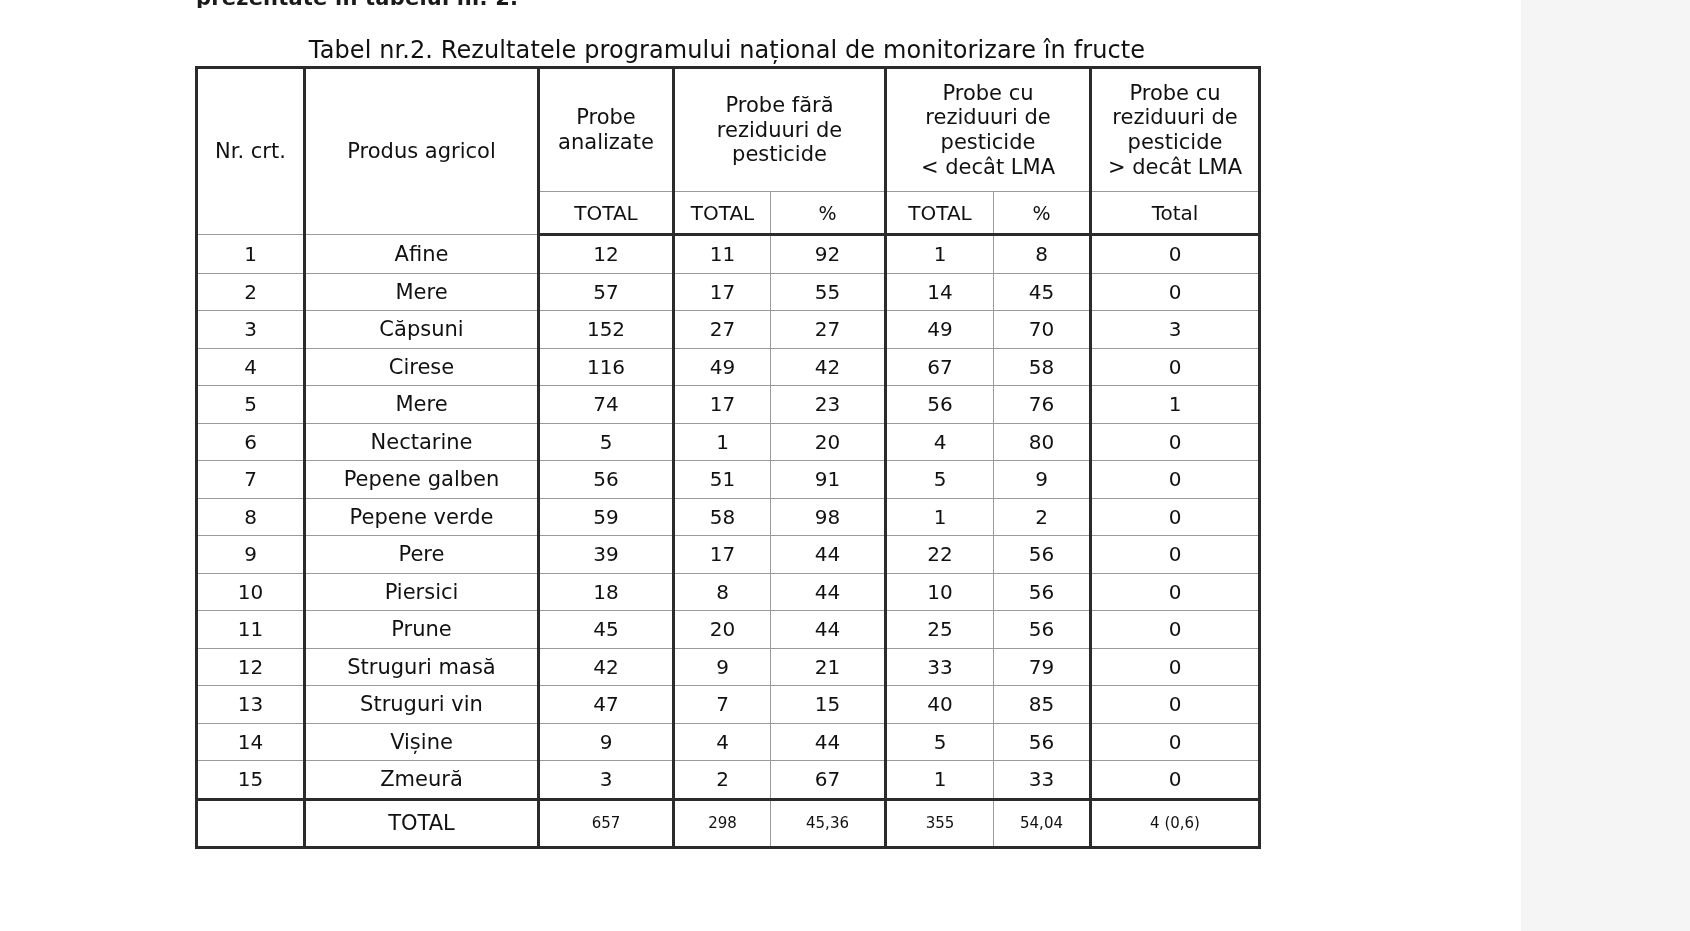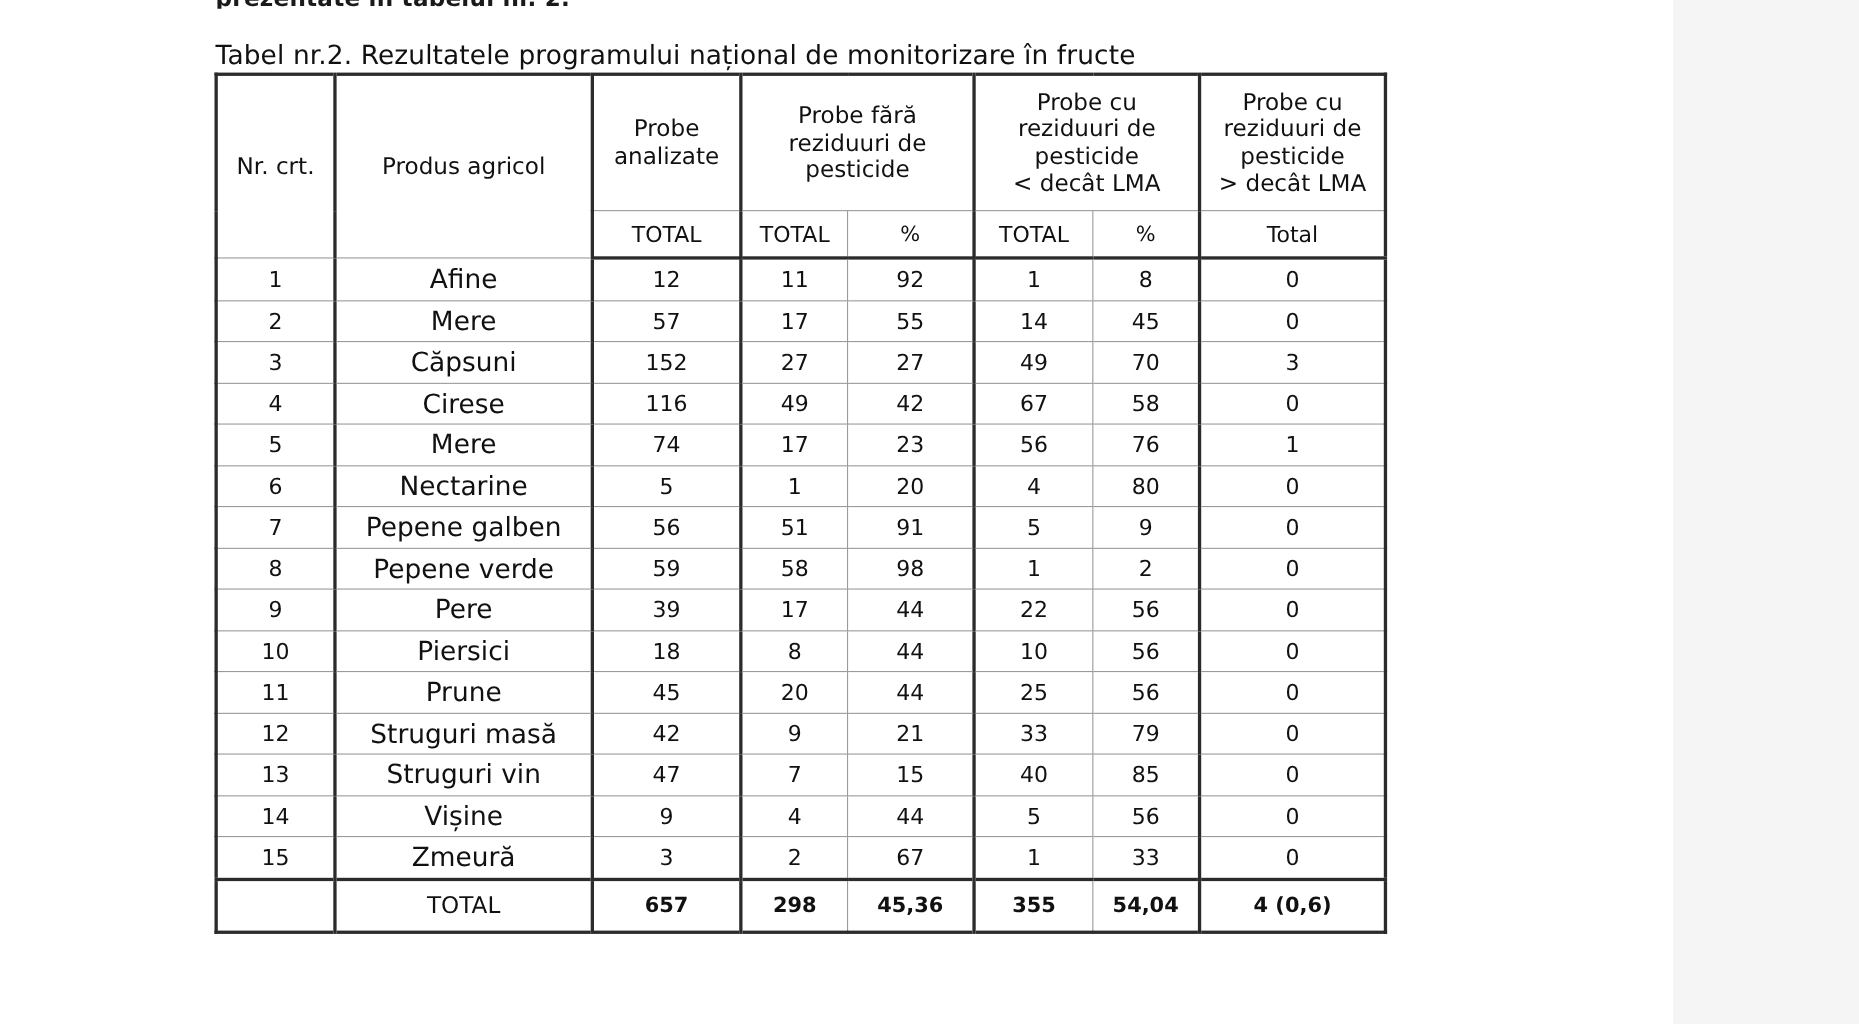--- a/index.html
+++ b/index.html
@@ -37,20 +37,21 @@
     font-weight: bold;
     letter-spacing: .2px;
     white-space: nowrap;
   }
 
   #table-title {
     position: absolute;
     left: 196px;
     top: 36px;
     width: 1062px;
+    text-align: center;
     font-size: 24px;
     color: #111;
     letter-spacing: .1px;
     white-space: nowrap;
   }
 
   
   #tablewrap {
     position: absolute;
     left: 195px;
@@ -95,29 +96,29 @@
     height: 41px;
   }
   .hdr-sub-small { font-size: 19px; }
 
   td.cell {
     height: 36.5px;
     font-size: 20px;
   }
   td.prod {
     font-weight: bold;
-    font-size: 24px;
+    font-size: 21px;
   }
   td.lastcol {
     font-size: 20px;
   }
   tr.total-row td {
     height: 45px;
-    font-size: 19px;
-    font-weight: bold;
+    font-size: 15px;
+    font-weight: normal;
   }
   tr.total-row td.total-label { font-weight: normal; font-size: 21px; }
 
   col.c1 { width: 108px; }
   col.c2 { width: 234px; }
   col.c3 { width: 135px; }
   col.c4 { width: 97px; }
   col.c5 { width: 115px; }
   col.c6 { width: 108px; }
   col.c7 { width: 97px; }

